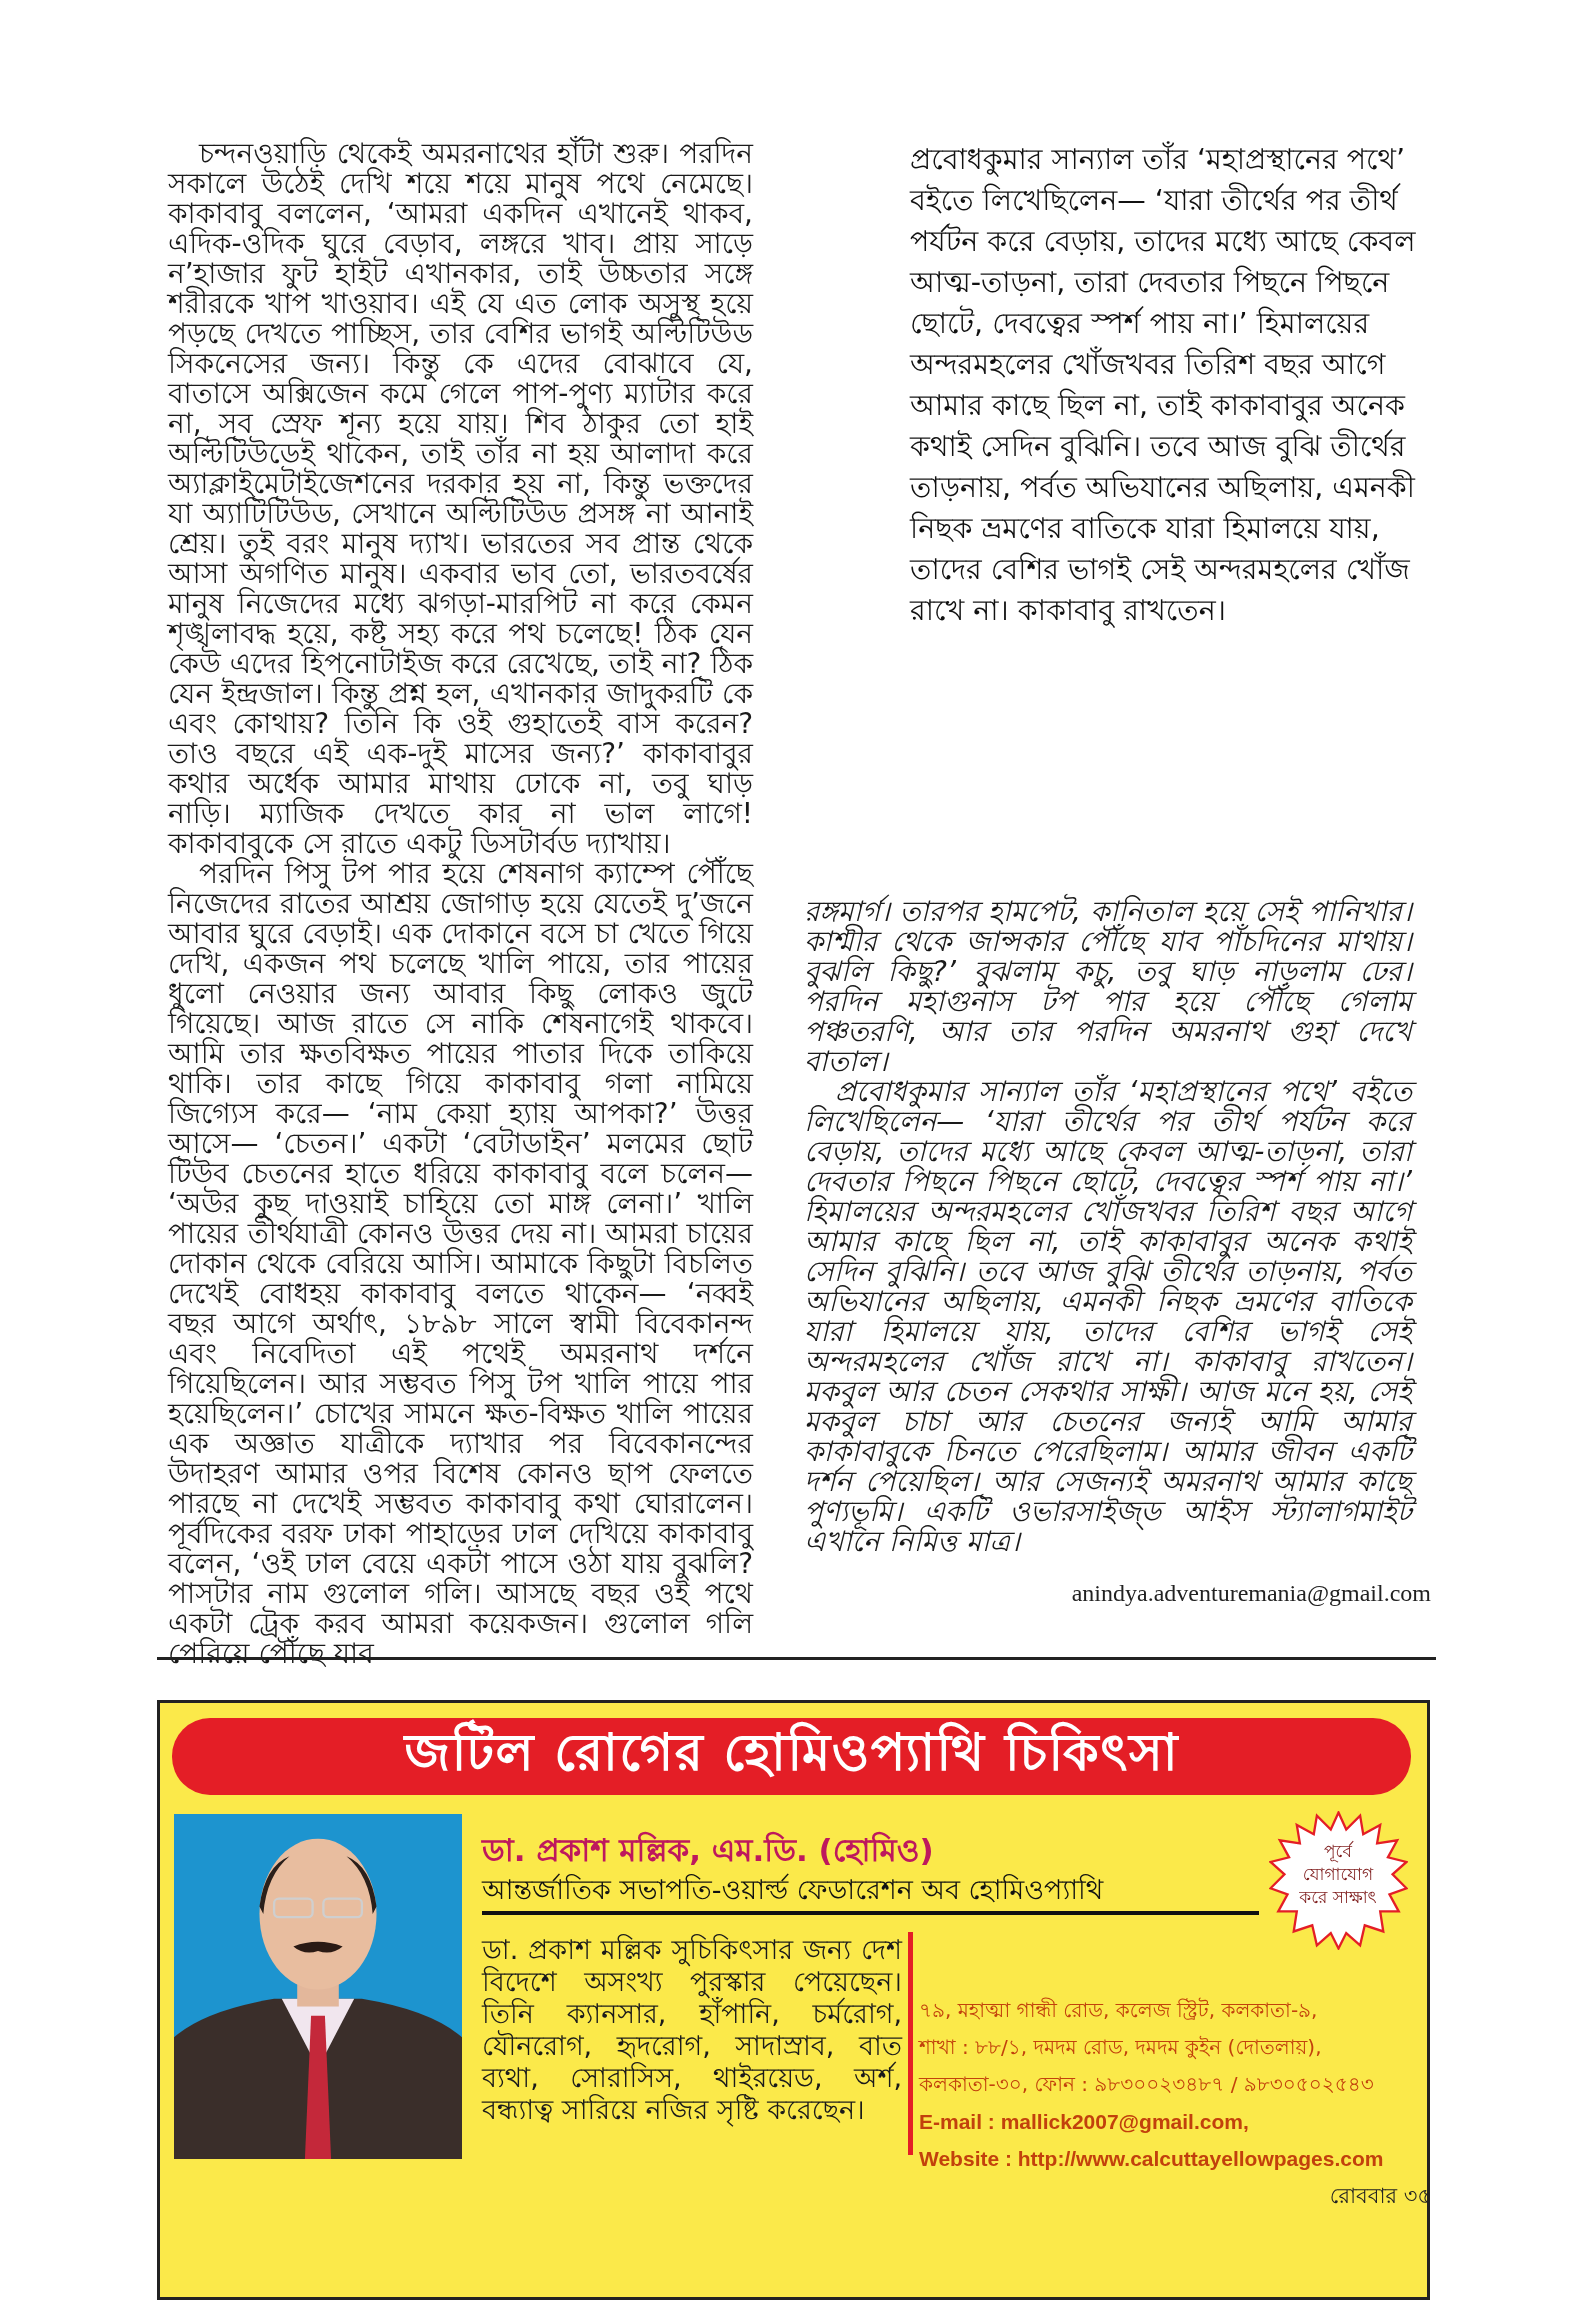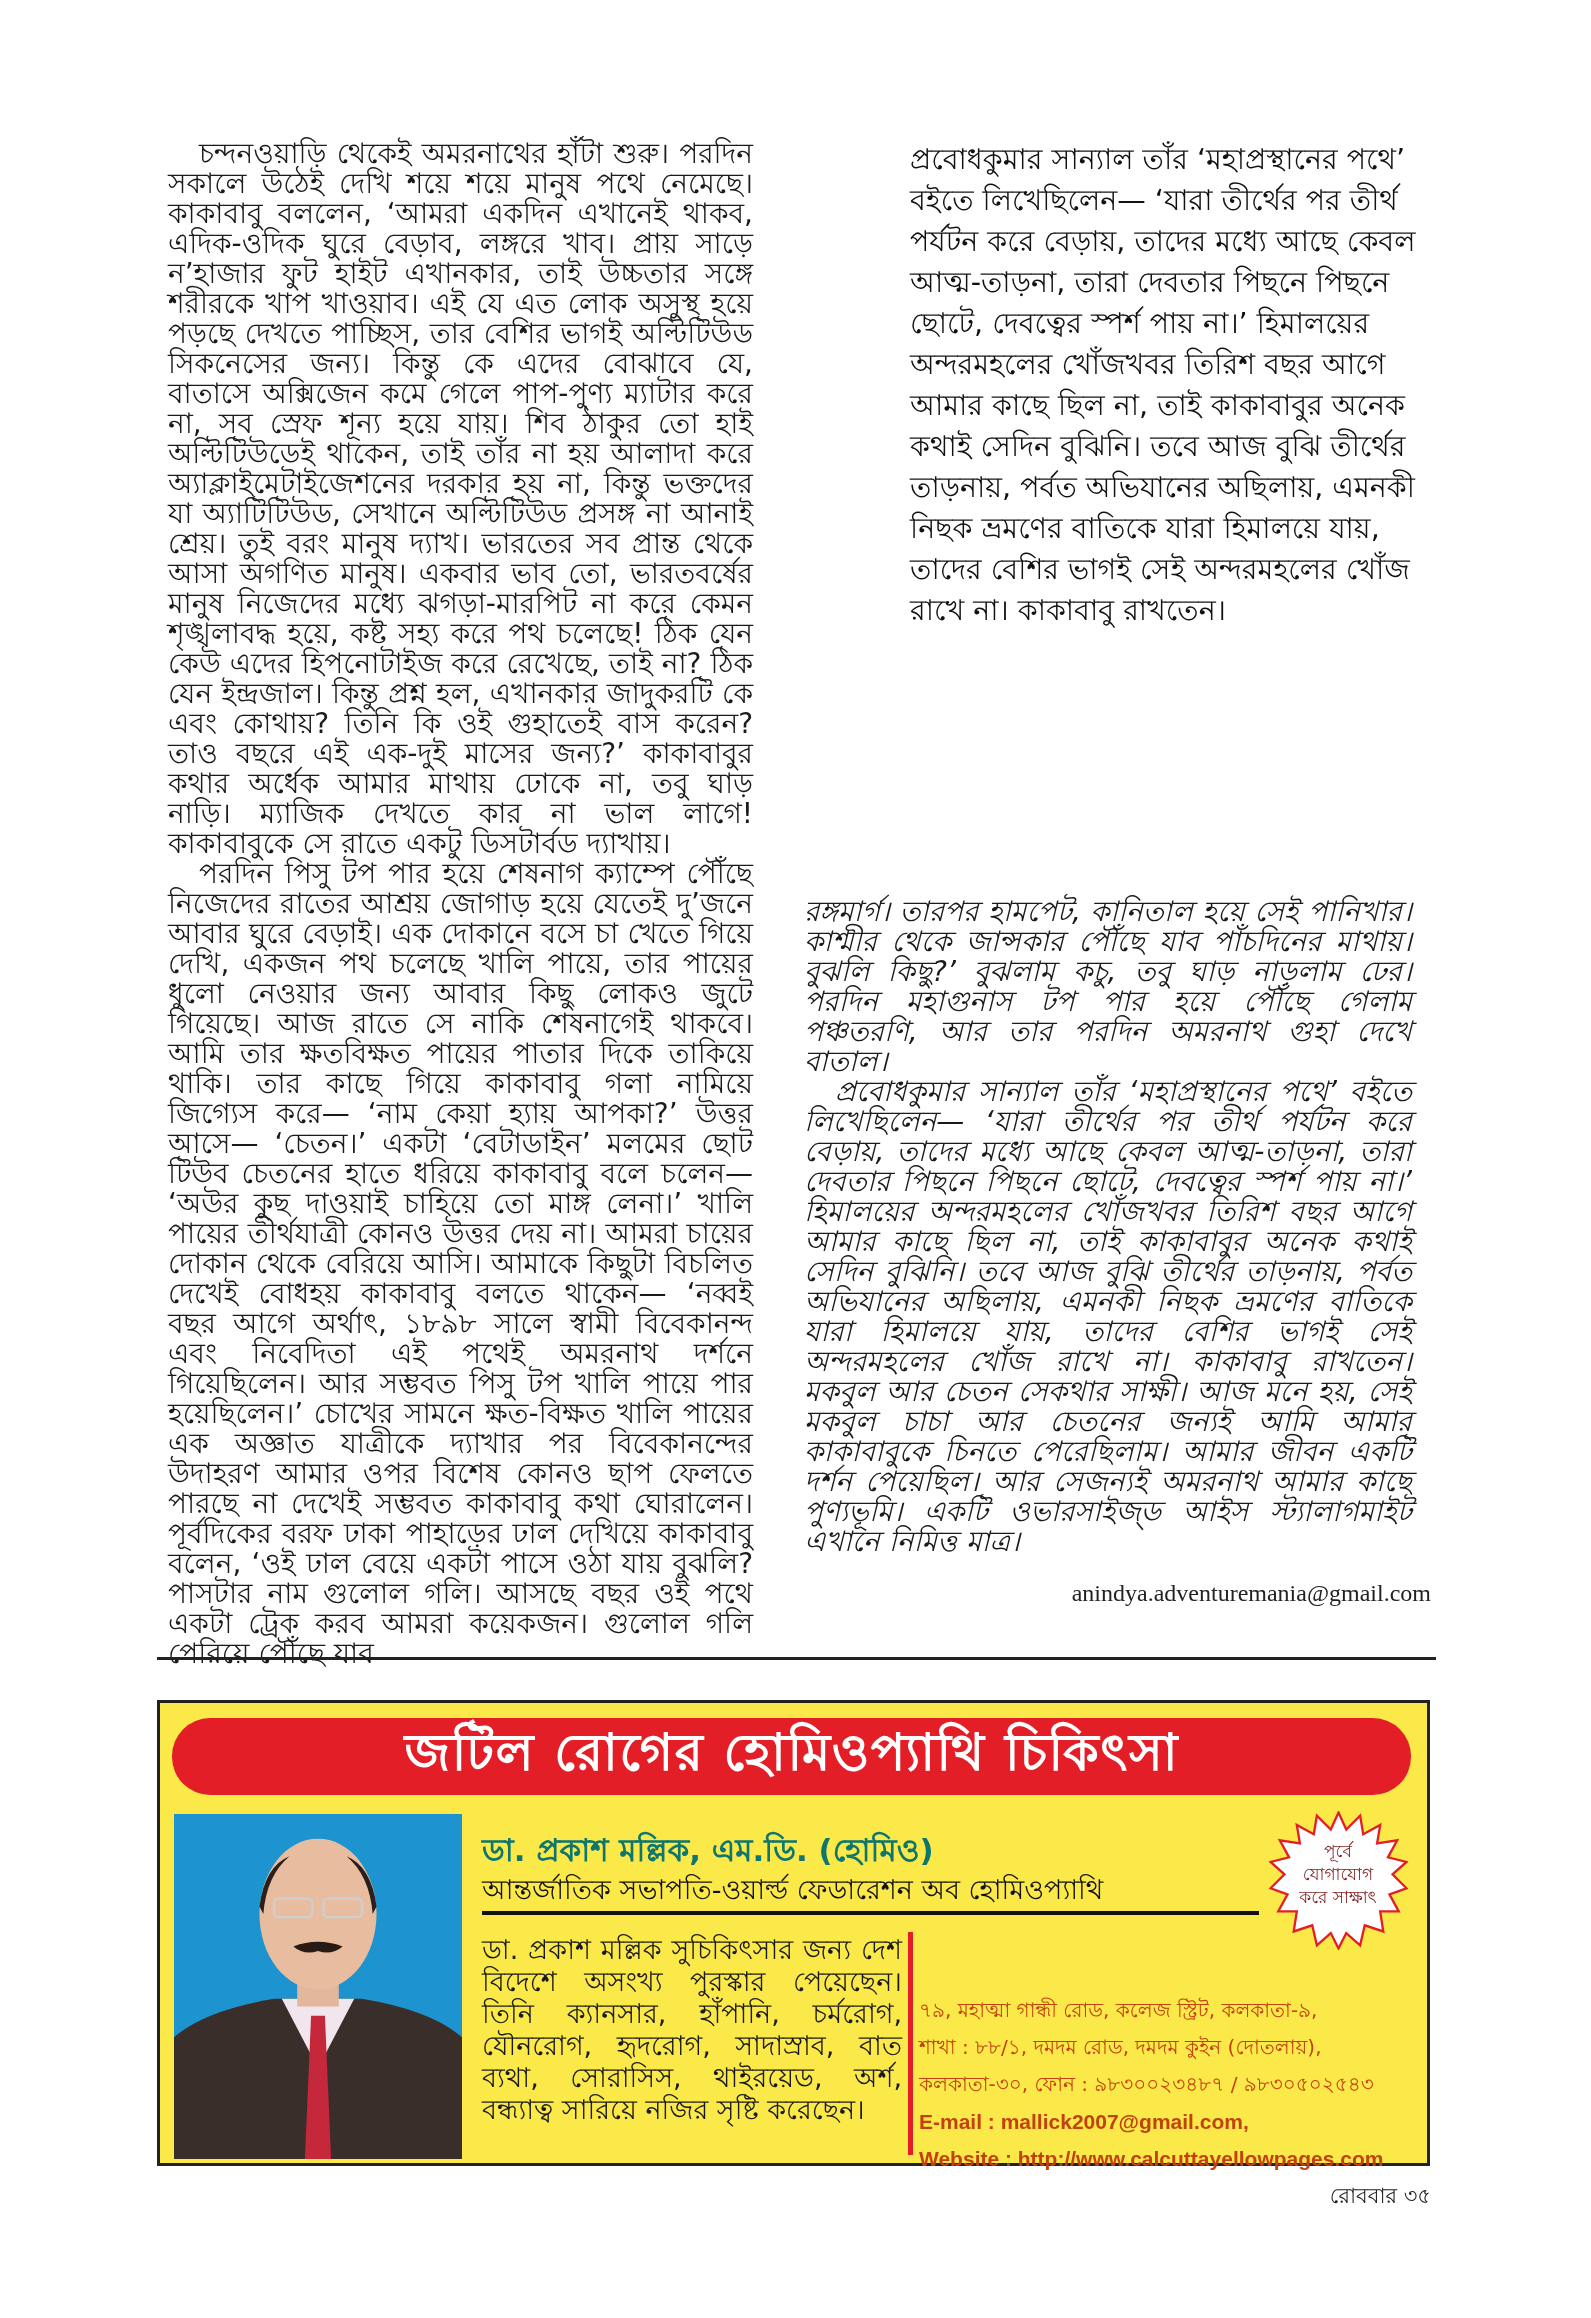--- a/index.html
+++ b/index.html
@@ -13,31 +13,31 @@
   .pullquote { position: absolute; left: 910px; top: 139px; width: 508px; }
   .pullquote p { margin: 0; font-size: 28.5px; line-height: 41px; color: #111; }
 
   .col-right { position: absolute; left: 804px; top: 897px; width: 608px; font-style: italic; }
 
   .byline { position: absolute; right: 160px; top: 1580px;
             font-family: "Liberation Serif", serif; font-size: 24px; color: #222; }
 
   .rule { position: absolute; left: 157px; top: 1657px; width: 1279px; height: 3.1px; background: #222; }
 
-  .ad { position: absolute; left: 157px; top: 1700px; width: 1273px; height: 466px;
+  .ad { position: absolute; left: 157px; top: 1700px; width: 1273px; height: 600px;
         background: #fbe94a; border: 3.8px solid #222; box-sizing: border-box; }
   .ad-banner { position: absolute; left: 12.3px; top: 15.4px; width: 1239px; height: 77px;
                background: #e41e26; border-radius: 38px;
                display: flex; align-items: center; justify-content: center; }
   .ad-banner span { color: #fff; font-size: 51px; font-weight: bold; letter-spacing: 1.5px; }
 
   .ad-photo { position: absolute; left: 14px; top: 111px; width: 288px; height: 345px;
               background: #1d94cf; overflow: hidden; }
 
-  .ad-name { position: absolute; left: 322px; top: 123px; font-size: 31px; font-weight: bold; color: #0f766e; }
+  .ad-name { position: absolute; left: 322px; top: 123px; font-size: 31px; font-weight: bold; color: #be185d; }
   .ad-title { position: absolute; left: 322px; top: 166px; font-size: 27px; color: #111; }
   .ad-title-underline { position: absolute; left: 322px; top: 208px; width: 777px; height: 3.8px; background: #111; }
 
   .ad-burst { position: absolute; left: 1109px; top: 108px; width: 139px; height: 139px; }
   .ad-burst-text { position: absolute; left: 1132px; top: 137px; width: 92px;
                    text-align: center; font-size: 17px; line-height: 23px; color: #7f1d1d; }
 
   .ad-desc { position: absolute; left: 322px; top: 231px; width: 420px; }
   .ad-desc p { margin: 0; font-size: 27px; line-height: 32px; text-align: justify; text-align-last: left; }
   .ad-vrule { position: absolute; left: 748px; top: 229px; width: 4.6px; height: 223px; background: #e41e26; }

